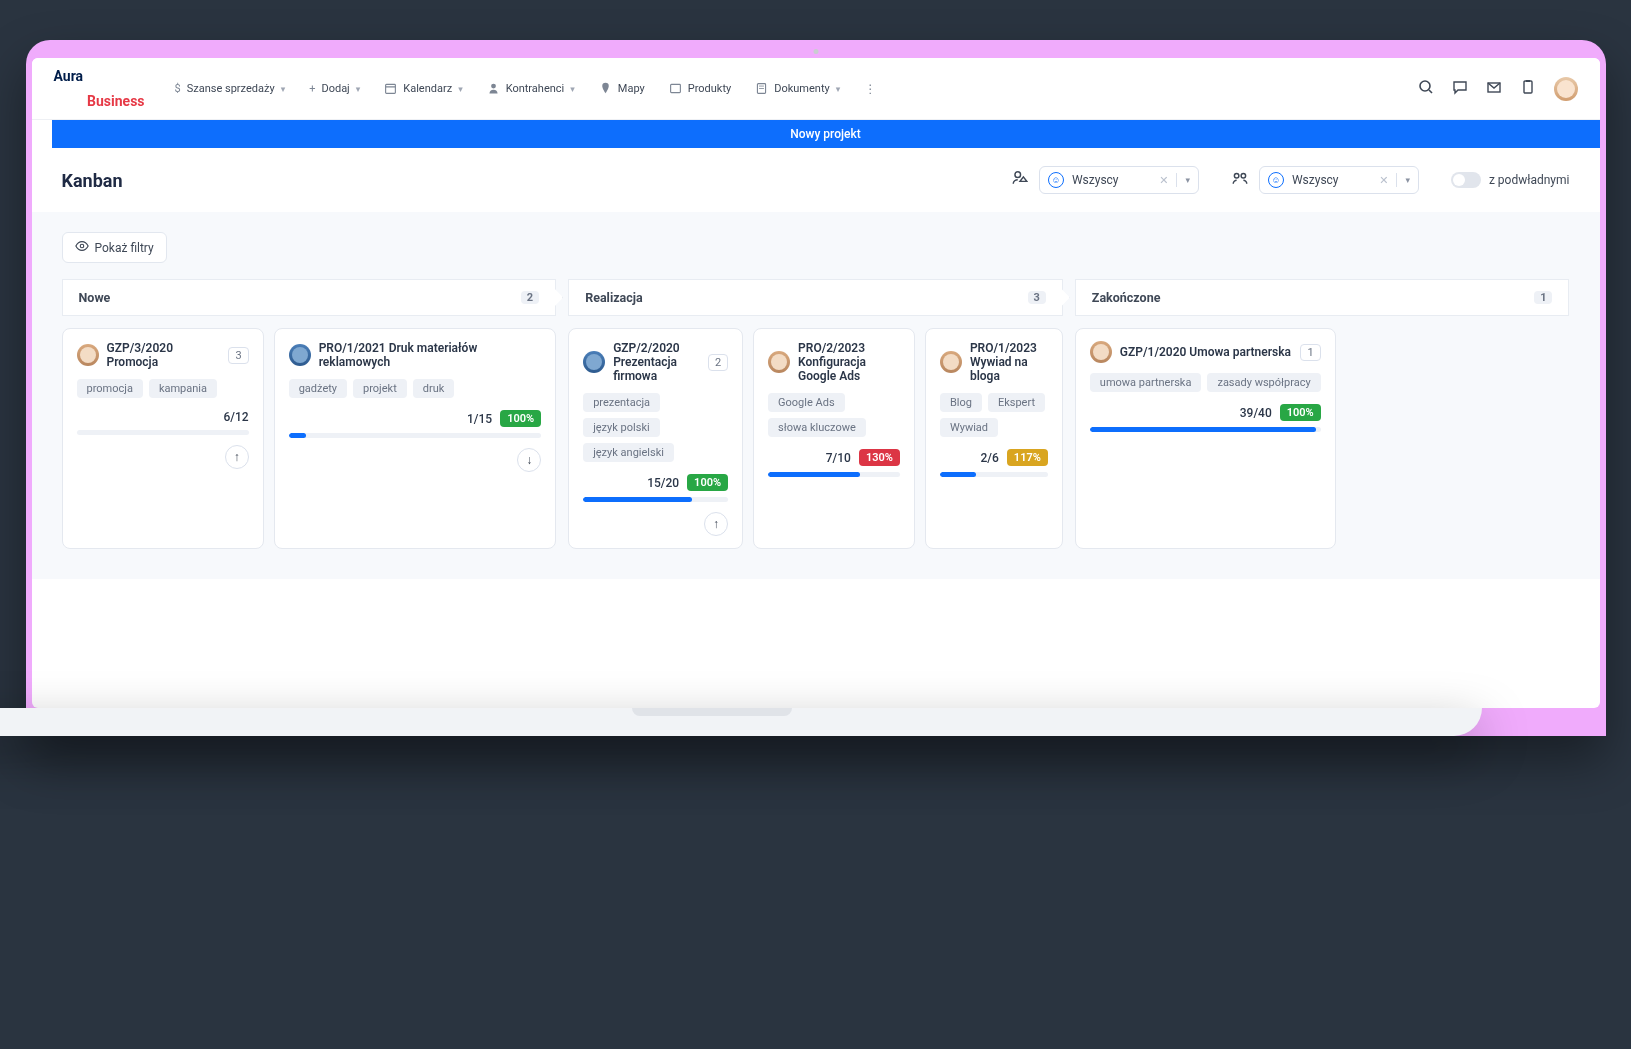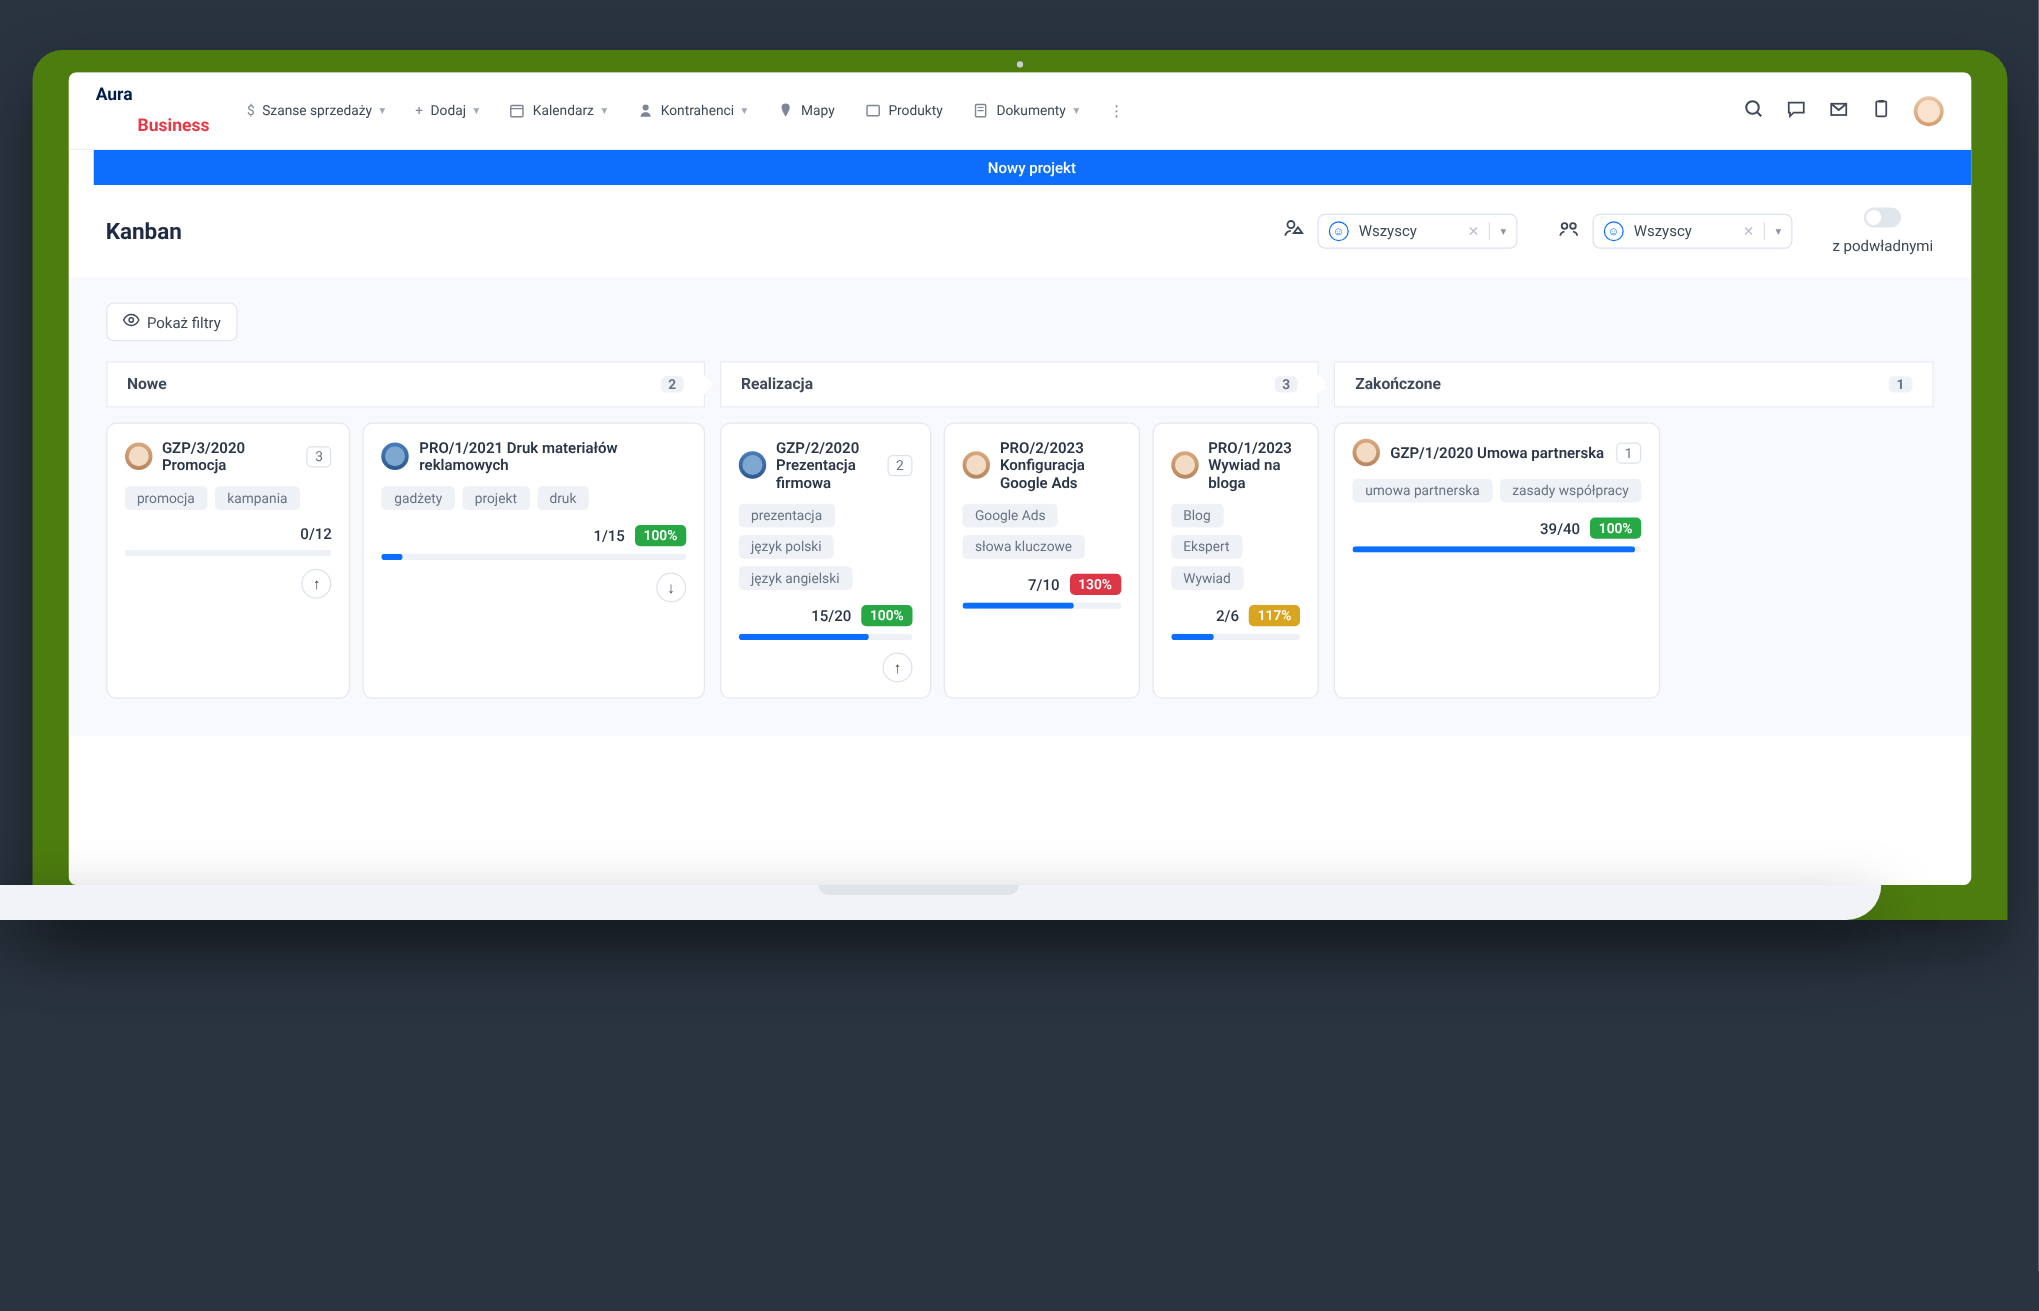--- a/index.html
+++ b/index.html
@@ -1,17 +1,17 @@
 <!DOCTYPE html>
 <html><head>
 <meta charset="utf-8">
 <style>
 * { box-sizing: border-box; margin: 0; padding: 0; }
 body { font-family: -apple-system, BlinkMacSystemFont, 'Segoe UI', Roboto, sans-serif; background: #2a3440; display: flex; justify-content: center; padding: 40px 20px 80px; }
-.laptop-frame { width: 1580px; background: #4d7c0f; border-radius: 24px 24px 0 0; padding: 18px 29px 0; position: relative; box-shadow: 0 24px 50px rgba(0,0,0,0.4); }
+.laptop-frame { width: 1580px; background: #f0abfc; border-radius: 24px 24px 0 0; padding: 18px 6px 0; position: relative; box-shadow: 0 24px 50px rgba(0,0,0,0.4); }
 .camera { position: absolute; top: 9px; left: 50%; transform: translateX(-50%); width: 5px; height: 5px; background: #c9ccd1; border-radius: 50%; }
 .screen { background: #fff; border-radius: 6px; overflow: hidden; min-height: 650px; }
 .laptop-base { width: 1540px; height: 28px; background: #f1f3f6; border-radius: 0 0 28px 28px; margin: 0 auto; margin-left: -90px; position: relative; box-shadow: 0 18px 50px rgba(0,0,0,0.35); }
 .laptop-base::before { content: ''; position: absolute; top: 0; left: 50%; transform: translateX(-50%); width: 160px; height: 8px; background: #e0e3e8; border-radius: 0 0 8px 8px; }
 
 .topbar { display: flex; align-items: center; padding: 10px 22px; background: #fff; border-bottom: 1px solid #eef0f4; gap: 20px; font-size: 12px; }
 .logo { display: flex; gap: 4px; font-weight: 700; font-size: 14px; margin-right: 10px; }
 .logo-aura { color: #001d4a; }
 .logo-business { color: #e63946; margin-top: 25px; }
 .nav-items { display: flex; align-items: center; gap: 24px; }
@@ -29,21 +29,21 @@
 .page-header { display: flex; align-items: center; padding: 18px 30px; background: #fff; gap: 32px; }
 .page-title { font-size: 18px; font-weight: 700; color: #1f2a44; }
 .spacer { flex: 1; }
 .filter-group { display: flex; align-items: center; gap: 10px; }
 .small-icon { color: #3f4856; }
 .select-box { display: flex; align-items: center; gap: 8px; background: #fff; border: 1px solid #dbe1ec; border-radius: 6px; padding: 5px 8px; width: 160px; font-size: 12px; color: #3f4856; }
 .select-box .circ-icon { width: 16px; height: 16px; border-radius: 50%; border: 1.5px solid #0d6efd; color: #0d6efd; display: inline-flex; align-items: center; justify-content: center; font-size: 9px; }
 .select-box .x { margin-left: auto; color: #b9c0cd; font-size: 11px; }
 .select-box .divider { width: 1px; height: 14px; background: #dbe1ec; }
 .select-box .caret { color: #8b93a2; font-size: 9px; }
-.toggle-wrap { display: flex; align-items: center; gap: 8px; font-size: 12px; color: #3f4856; flex-direction: column; }
+.toggle-wrap { display: flex; align-items: center; gap: 8px; font-size: 12px; color: #3f4856; }
 .toggle { width: 30px; height: 16px; background: #e1e5ec; border-radius: 10px; position: relative; cursor: pointer; }
 .toggle::after { content:''; width: 12px; height: 12px; background: #fff; border-radius: 50%; position: absolute; top: 2px; left: 2px; }
 
 .content { background: #f7f9fc; padding: 20px 30px 30px; }
 .filter-btn { display: inline-flex; align-items: center; gap: 6px; background: #fff; border: 1px solid #e2e7ef; border-radius: 6px; padding: 6px 12px; font-size: 12px; color: #3f4856; cursor: pointer; margin-bottom: 16px; }
 
 .kanban { display: grid; grid-template-columns: 1fr 1fr 1fr; gap: 12px; }
 .col-header { display: flex; align-items: center; padding: 10px 16px; background: #fff; font-size: 12.5px; font-weight: 700; color: #3f4856; border: 1px solid #e8ecf2; position: relative; }
 .col-header .count { margin-left: auto; background: #eef1f6; color: #6a7383; padding: 0 6px; border-radius: 4px; font-size: 11px; min-width: 18px; text-align: center; }
 .col-header-arrow::after { content:''; position:absolute; right:-8px; top:0; bottom:0; width:16px; background:#fff; clip-path: polygon(0 0, 100% 50%, 0 100%); border-right:1px solid #e8ecf2; z-index:1; }
@@ -249,21 +249,21 @@
               <div class="card-head">
                 <div class="card-avatar"></div>
                 <div class="card-title">GZP/3/2020 Promocja</div>
                 <div class="card-count">3</div>
               </div>
               <div class="tags">
                 <span class="tag">promocja</span>
                 <span class="tag">kampania</span>
               </div>
               <div class="progress-row">
-                <span class="progress-text">0/12</span>
+                <span class="progress-text">6/12</span>
               </div>
               <div class="progress-bar">
                 <div class="progress-fill" style="width:0%"></div>
               </div>
               <div class="card-footer">
                 <div class="arrow-btn">↑</div>
               </div>
             </div>
           <div class="card">
               <div class="card-head">

